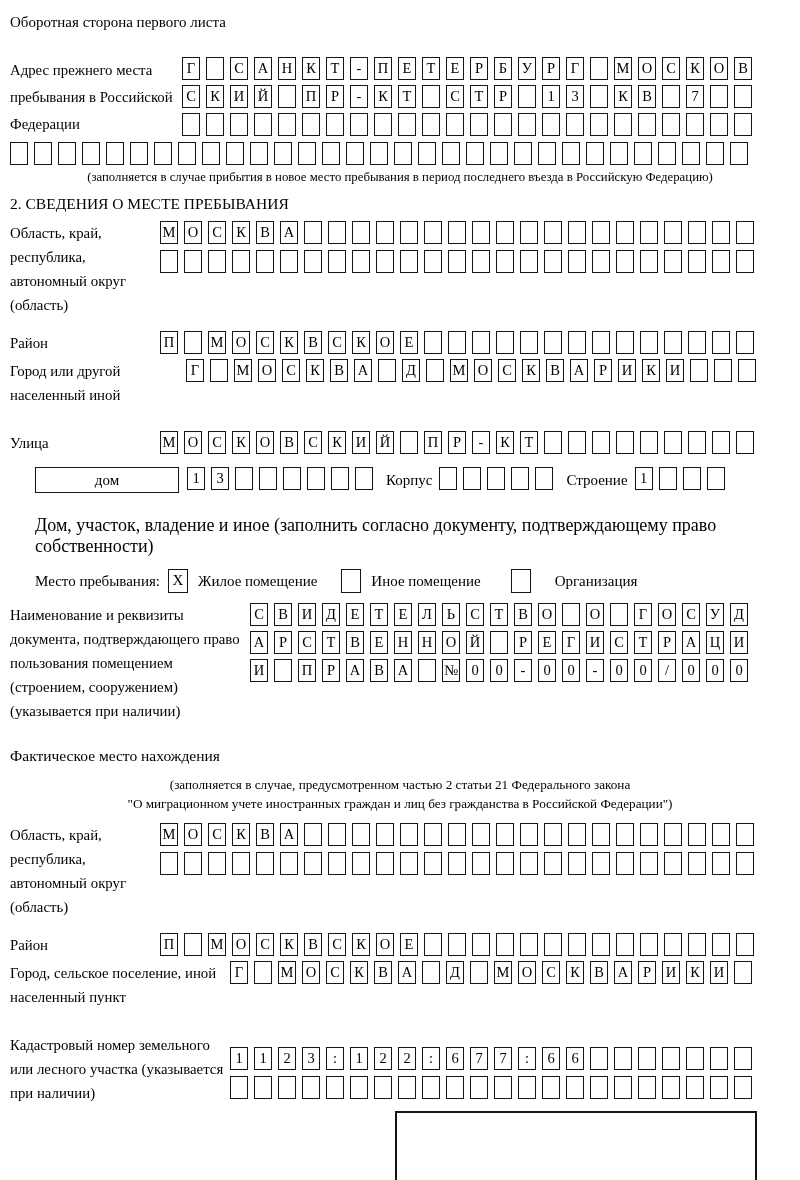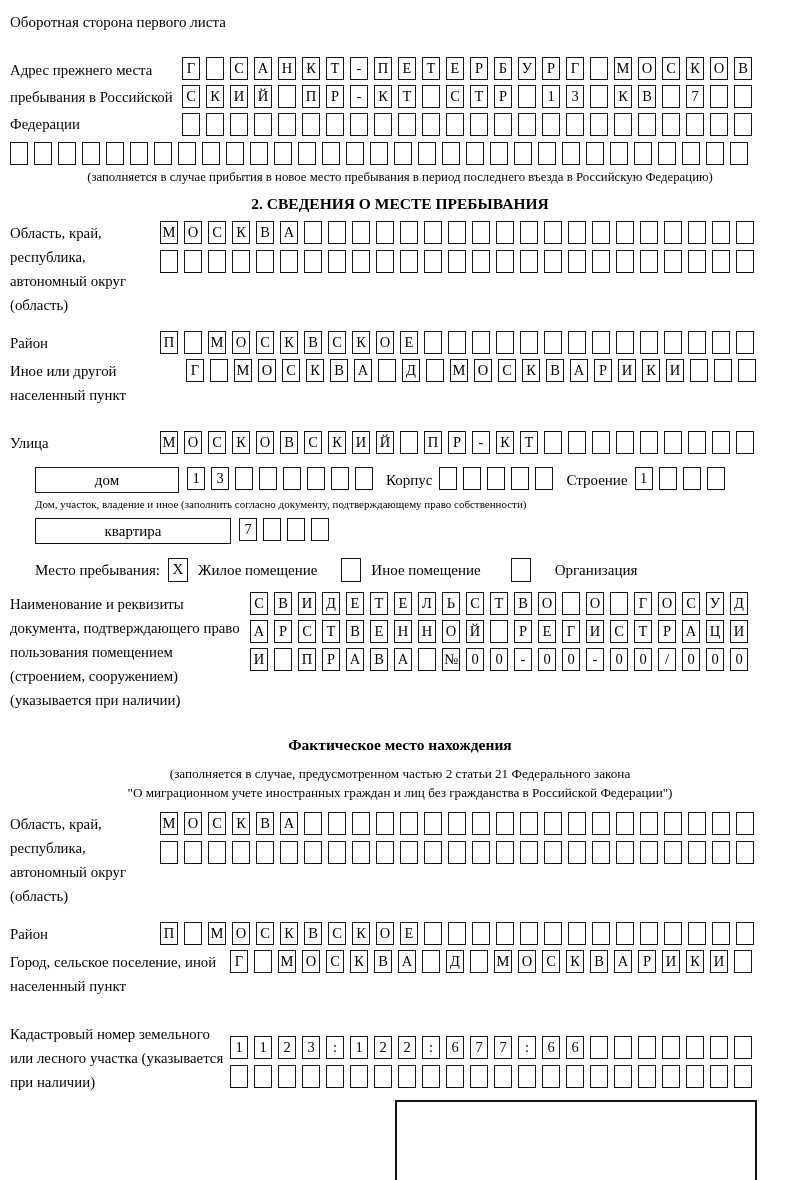--- a/index.html
+++ b/index.html
@@ -14,31 +14,31 @@
   .frow{display:flex;align-items:flex-start;}
   .flabel{font-size:14.8px;line-height:24px;box-sizing:border-box;padding-right:6px;}
 
   .w172{width:172px;line-height:27px;}
   .w150{width:150px;}
   .w176{width:176px;}
   .w220{width:220px;}
   .w240{width:240px;}
 
   .note-center{text-align:center;font-size:12.8px;margin-top:4px;}
-  .sec-title{text-align:center;font-weight:bold;font-size:15.5px;margin-top:10px;margin-bottom:8px;}
+  .sec-title{font-weight:normal;font-size:15.5px;margin-top:10px;margin-bottom:8px;}
 
   .mt26{margin-top:26px;} .mt14{margin-top:14px;} .mt10{margin-top:10px;}
   .mt8{margin-top:8px;} .mt6{margin-top:24px;} .mt12{margin-top:12px;}
 
   .namedbox{box-sizing:border-box;border:1.6px solid #151515;height:26px;display:inline-flex;
             align-items:center;justify-content:center;font-size:15px;vertical-align:top;}
   .dom-box{width:144px;margin-right:8px;}
   .kv-box{width:196px;margin-right:8px;}
   .inline-lbl{font-size:15px;line-height:26px;padding:0 7px;vertical-align:top;display:inline-block;}
-  .caption{font-size:11px;margin-top:3px;margin-left:25px;}
+  .caption{font-size:18px;margin-top:20px;margin-left:25px;}
 
   .mesto-row{margin-left:25px;font-size:15px;display:flex;align-items:center;}
   .cbox{display:inline-block;box-sizing:border-box;width:20px;height:24px;border:1.6px solid #151515;
         text-align:center;font-size:15px;line-height:21px;margin:0 10px 0 8px;}
   .mesto-note{font-size:13.2px;margin-left:218px;margin-top:3px;}
 
   .big-box{box-sizing:border-box;border:2px solid #151515;width:362px;height:174px;margin-left:385px;margin-top:6px;}
   .fact-note{text-align:center;font-size:13.2px;line-height:19px;margin-top:8px;}
 </style>
 </head>
@@ -68,37 +68,34 @@
       <div class="cells-row" style="margin-top:6px;"><span class="cell"></span><span class="cell"></span><span class="cell"></span><span class="cell"></span><span class="cell"></span><span class="cell"></span><span class="cell"></span><span class="cell"></span><span class="cell"></span><span class="cell"></span><span class="cell"></span><span class="cell"></span><span class="cell"></span><span class="cell"></span><span class="cell"></span><span class="cell"></span><span class="cell"></span><span class="cell"></span><span class="cell"></span><span class="cell"></span><span class="cell"></span><span class="cell"></span><span class="cell"></span><span class="cell"></span><span class="cell"></span></div>
     </div>
   </div>
 
   <div class="frow mt14">
     <div class="flabel w150">Район</div>
     <div class="cells-row"><span class="cell">П</span><span class="cell"></span><span class="cell">М</span><span class="cell">О</span><span class="cell">С</span><span class="cell">К</span><span class="cell">В</span><span class="cell">С</span><span class="cell">К</span><span class="cell">О</span><span class="cell">Е</span><span class="cell"></span><span class="cell"></span><span class="cell"></span><span class="cell"></span><span class="cell"></span><span class="cell"></span><span class="cell"></span><span class="cell"></span><span class="cell"></span><span class="cell"></span><span class="cell"></span><span class="cell"></span><span class="cell"></span><span class="cell"></span></div>
   </div>
 
   <div class="frow">
-    <div class="flabel w176">Иное или другой населенный пункт</div>
+    <div class="flabel w176">Город или другой населенный иной</div>
     <div class="cells-row"><span class="cell">Г</span><span class="cell"></span><span class="cell">М</span><span class="cell">О</span><span class="cell">С</span><span class="cell">К</span><span class="cell">В</span><span class="cell">А</span><span class="cell"></span><span class="cell">Д</span><span class="cell"></span><span class="cell">М</span><span class="cell">О</span><span class="cell">С</span><span class="cell">К</span><span class="cell">В</span><span class="cell">А</span><span class="cell">Р</span><span class="cell">И</span><span class="cell">К</span><span class="cell">И</span><span class="cell"></span><span class="cell"></span><span class="cell"></span></div>
   </div>
 
   <div class="frow mt6">
     <div class="flabel w150">Улица</div>
     <div class="cells-row"><span class="cell">М</span><span class="cell">О</span><span class="cell">С</span><span class="cell">К</span><span class="cell">О</span><span class="cell">В</span><span class="cell">С</span><span class="cell">К</span><span class="cell">И</span><span class="cell">Й</span><span class="cell"></span><span class="cell">П</span><span class="cell">Р</span><span class="cell">-</span><span class="cell">К</span><span class="cell">Т</span><span class="cell"></span><span class="cell"></span><span class="cell"></span><span class="cell"></span><span class="cell"></span><span class="cell"></span><span class="cell"></span><span class="cell"></span><span class="cell"></span></div>
   </div>
 
   <div class="mt8" style="margin-left:25px;white-space:nowrap;">
     <span class="namedbox dom-box">дом</span><span class="cells-row" style="display:inline-block;"><span class="cell">1</span><span class="cell">3</span><span class="cell"></span><span class="cell"></span><span class="cell"></span><span class="cell"></span><span class="cell"></span><span class="cell"></span></span><span class="inline-lbl">Корпус</span><span class="cells-row" style="display:inline-block;"><span class="cell"></span><span class="cell"></span><span class="cell"></span><span class="cell"></span><span class="cell"></span></span><span class="inline-lbl">Строение</span><span class="cells-row" style="display:inline-block;"><span class="cell">1</span><span class="cell"></span><span class="cell"></span><span class="cell"></span></span>
   </div>
   <div class="caption">Дом, участок, владение и иное (заполнить согласно документу, подтверждающему право собственности)</div>
 
-  <div class="mt8" style="margin-left:25px;white-space:nowrap;">
-    <span class="namedbox kv-box">квартира</span><span class="cells-row" style="display:inline-block;"><span class="cell">7</span><span class="cell"></span><span class="cell"></span><span class="cell"></span></span>
-  </div>
 
   <div class="mesto-row mt12">
     <span>Место пребывания:</span>
     <span class="cbox">X</span>
     <span>Жилое помещение</span>
     <span class="cbox" style="margin-left:24px;"></span>
     <span>Иное помещение</span>
     <span class="cbox" style="margin-left:30px;margin-right:24px;"></span>
     <span>Организация</span>
   </div>

